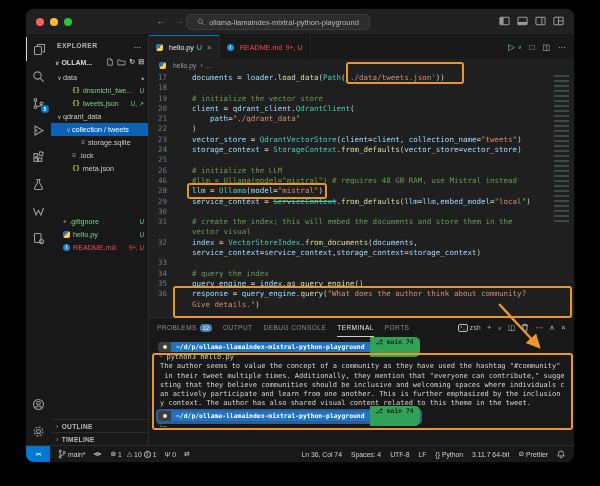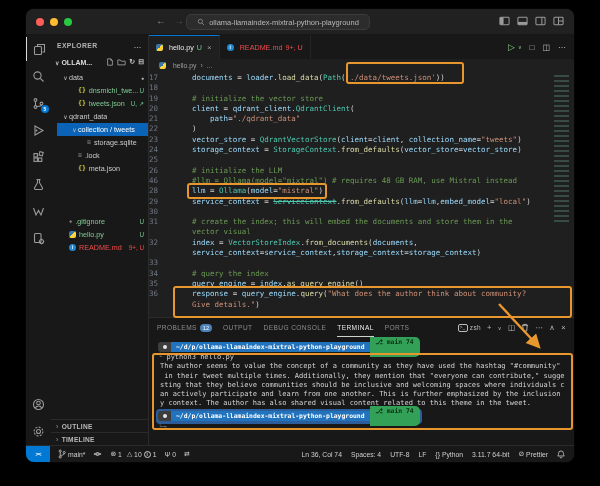--- a/index.html
+++ b/index.html
@@ -32,21 +32,21 @@
   .abadge{position:absolute;right:2px;bottom:2px;background:var(--accent);color:#fff;font-size:5px;
     line-height:8px;width:8px;height:8px;border-radius:50%;text-align:center;font-weight:bold}
   
   .sidebar{width:98px;background:var(--side);border-right:1px solid var(--bord);position:relative;flex:none;overflow:hidden}
   .sb-header{height:20px;display:flex;align-items:center;padding:0 6px;color:#b4b4b4;
     font-size:6.8px;font-weight:bold;letter-spacing:.4px}
   .sb-header .more{margin-left:auto;color:#9a9a9a;font-size:8px}
   .rootrow{height:14px;display:flex;align-items:center;padding:0 4px;color:#dcdcdc;
     font-size:7px;font-weight:bold;gap:2px}
   .rootrow .acts{margin-left:auto;display:flex;gap:3px;align-items:center;color:#bdbdbd;font-size:7px}
-  .tree{position:absolute;top:36px;left:6px;right:0}
+  .tree{position:absolute;top:36px;left:0;right:0}
   .tree-row{height:13px;display:flex;align-items:center;font-size:7.2px;color:#cccccc;
     position:relative;white-space:nowrap;overflow:hidden}
   .tree-row.selected{background:#0b63b8;color:#fff}
   .tree-row .chev{width:7px;flex:none;color:#c0c0c0;font-size:6px;text-align:center}
   .fic{flex:none;margin-right:3px;display:inline-block;font-size:6.5px;line-height:7px;color:#8f8f8f;font-family:"DejaVu Sans Mono",monospace}
   .fic.json{color:#cbcb41;font-weight:bold}
   .fic.gitignore{color:#777;font-size:5.5px}
   .fic.py{width:7px;height:7px;background:linear-gradient(135deg,#3a76a8 50%,#ffd43b 50%);border-radius:2px}
   .fic.info{width:7px;height:7px;background:#1f8ad2;color:#fff;border-radius:50%;
     font:bold 5px/7px "Liberation Sans",sans-serif;text-align:center;font-style:normal}
@@ -68,21 +68,21 @@
   .tab .u{color:#73c991}.tab .close{color:#9a9a9a;margin-left:2px;font-size:8px}
   .tab .red{color:#f14c4c}
   .ed-actions{margin-left:auto;display:flex;align-items:center;gap:8px;padding-right:8px;color:#bdbdbd;font-size:8px}
   .ed-actions .run{color:#89d185;font-size:9px}
   .ed-actions .caret{font-size:5px;margin-left:-5px;color:#89d185}
   .breadcrumb{position:absolute;top:24px;left:0;right:0;height:12px;display:flex;align-items:center;
     gap:4px;padding-left:10px;font-size:6.8px;color:#9d9d9d;background:var(--editor)}
   .code{position:absolute;top:36px;left:0;right:0;bottom:128px;overflow:hidden;padding-top:2px;
     font-family:"DejaVu Sans Mono",monospace}
   .crow{height:10.3px;display:flex;font-size:7.5px;line-height:10.3px;white-space:pre}
-  .crow .ln{width:27px;text-align:left;color:#6e7681;flex:none}
+  .crow .ln{width:27px;text-align:center;color:#6e7681;flex:none}
   .crow .tx{padding-left:16px}
   .tk-c{color:#6a9955}.tk-s{color:#ce9178}.tk-v{color:#9cdcfe}.tk-f{color:#dcdcaa}
   .tk-t{color:#4ec9b0}.tk-o{color:#d4d4d4}.tk-dep{color:#4ec9b0;text-decoration:line-through}
   .minimap{position:absolute;top:2px;right:0;width:23px;height:240px;opacity:.85;
     background-image:repeating-linear-gradient(rgba(110,165,150,.38) 0 2px,rgba(0,0,0,0) 2px 5px);
     background-size:15px 150px;background-repeat:no-repeat;background-position:3px 2px}
   
   .panel{position:absolute;left:0;right:0;bottom:0;height:128px;background:var(--side);border-top:1px solid var(--bord)}
   .ptabs{height:19px;display:flex;align-items:center;gap:11px;padding:0 8px;font-size:6.6px;
     letter-spacing:.4px;color:#8c8c8c}

